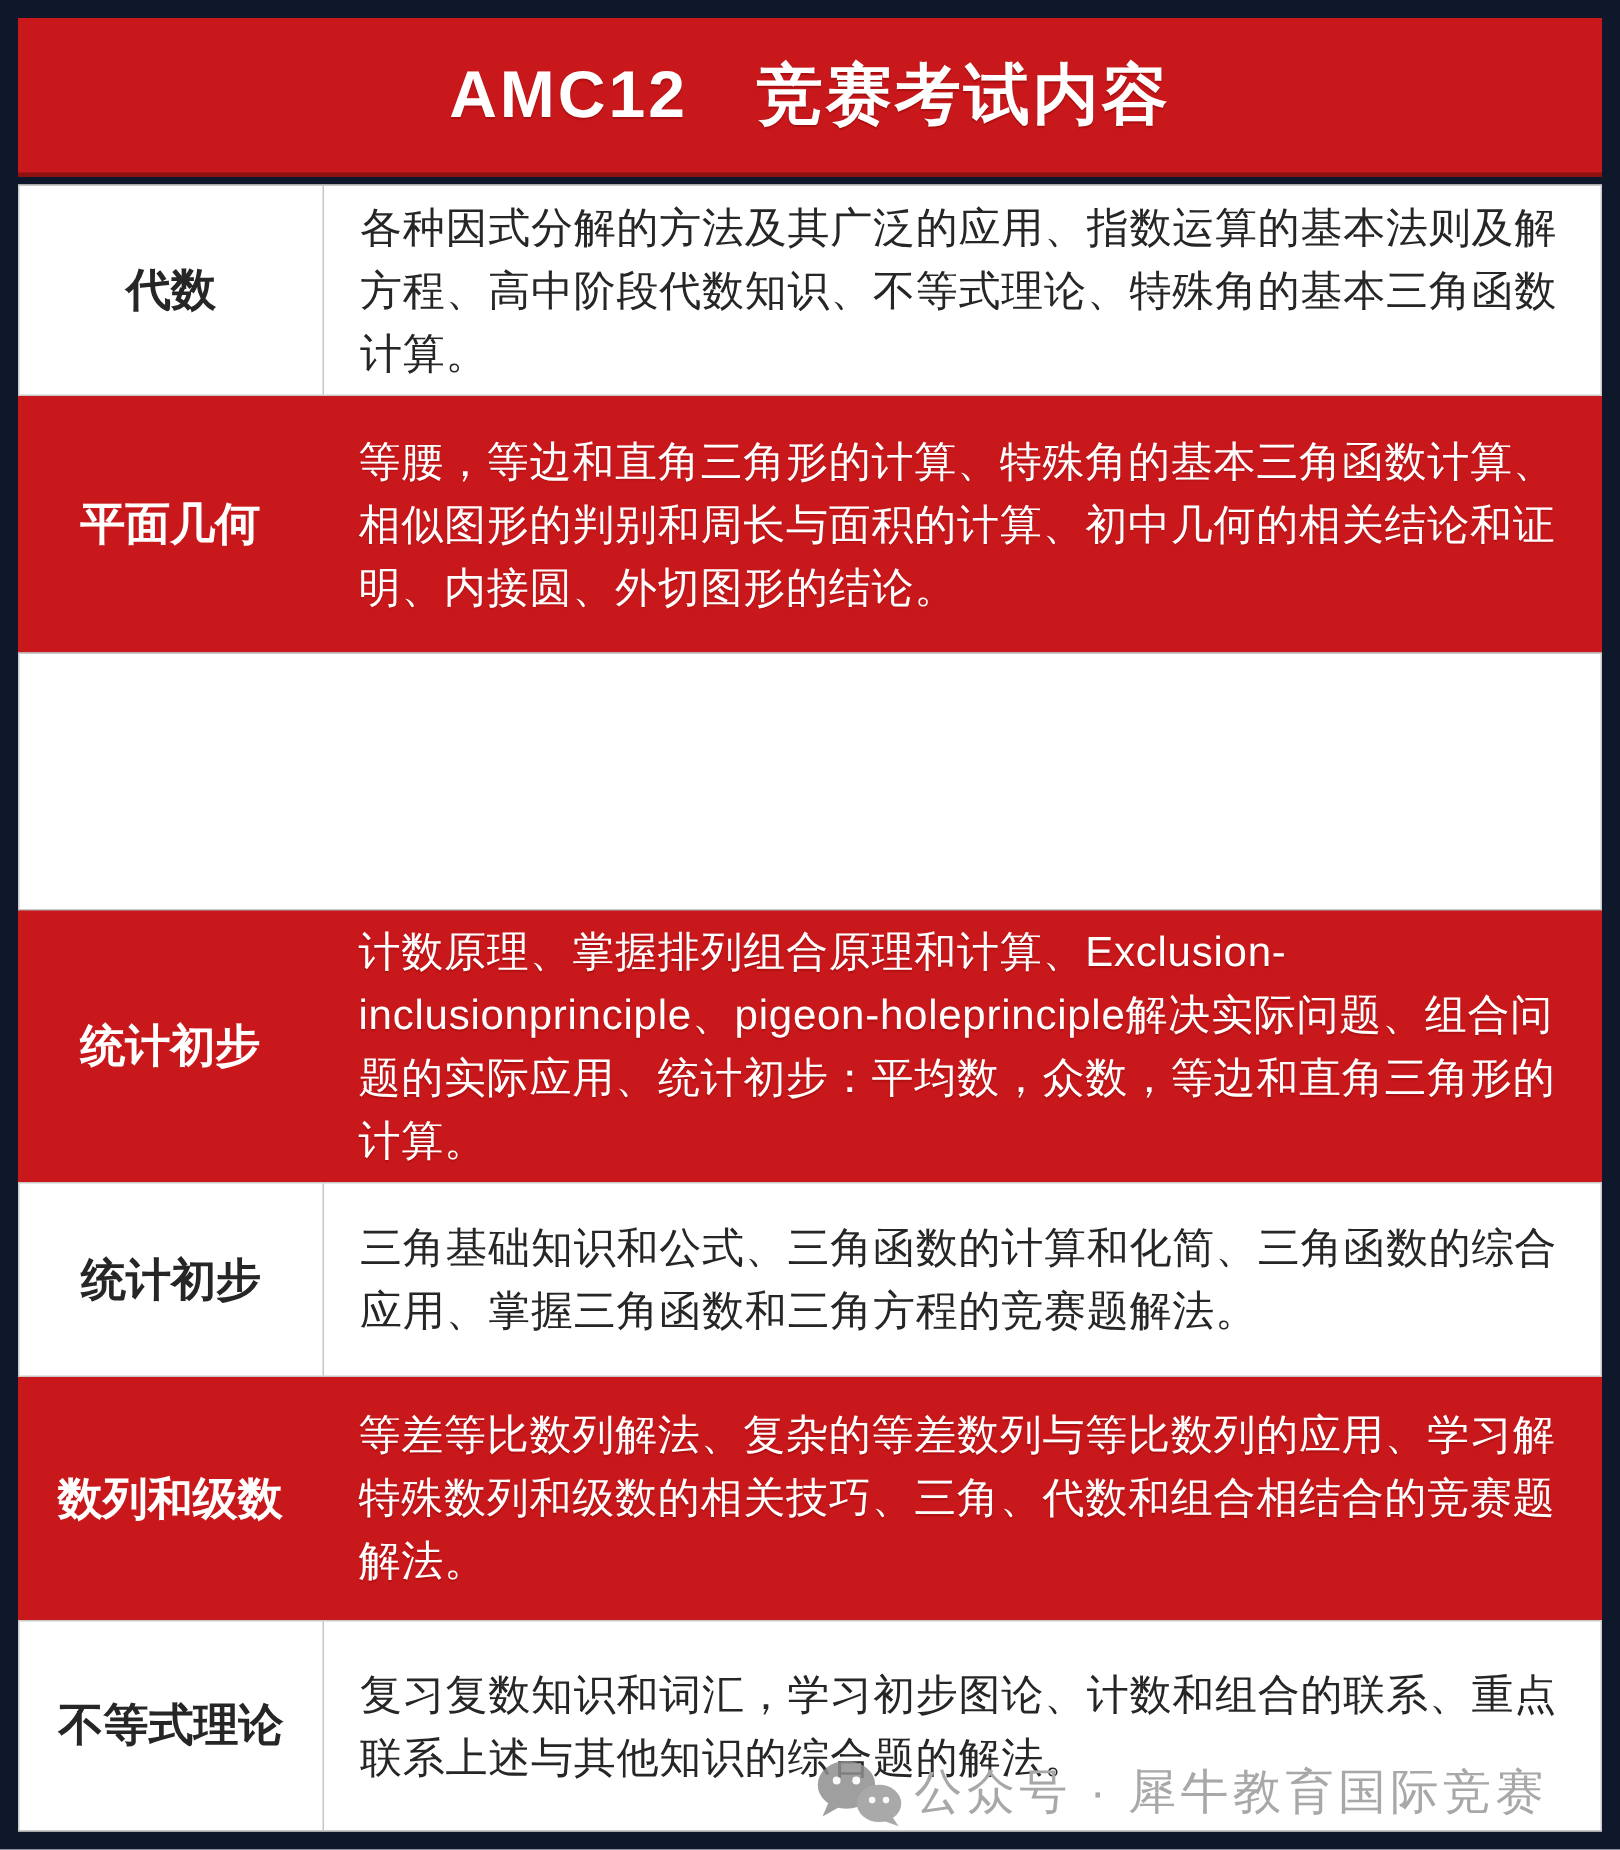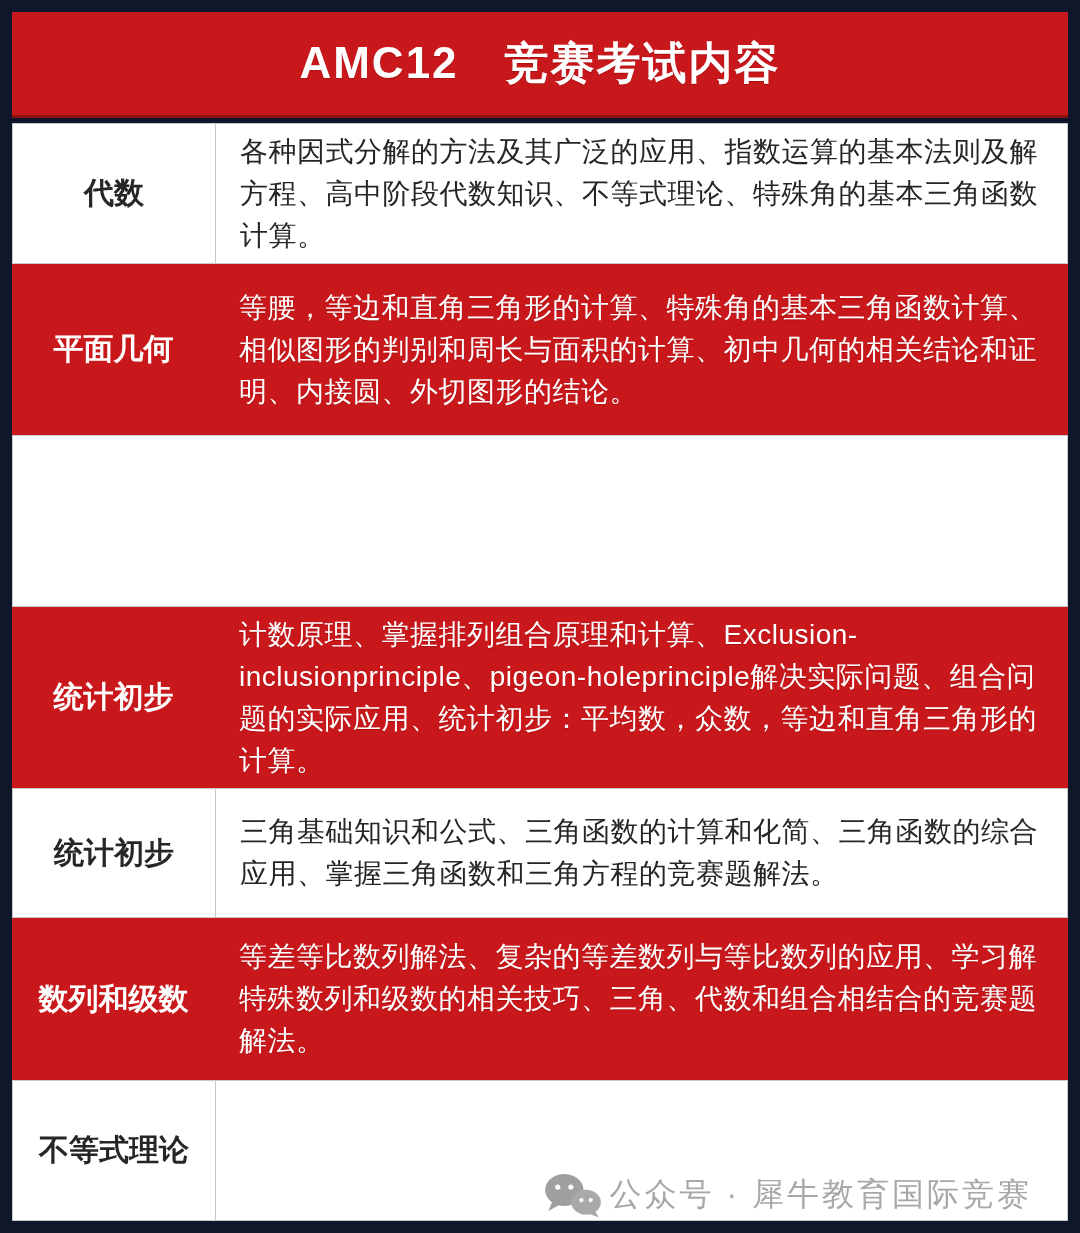--- a/index.html
+++ b/index.html
@@ -113,20 +113,21 @@
     <div class="content-cell">三角基础知识和公式、三角函数的计算和化简、三角函数的综合应用、掌握三角函数和三角方程的竞赛题解法。</div>
   </div>
 
   <div class="row red" style="height: 162px;">
     <div class="label-cell">数列和级数</div>
     <div class="content-cell">等差等比数列解法、复杂的等差数列与等比数列的应用、学习解特殊数列和级数的相关技巧、三角、代数和组合相结合的竞赛题解法。</div>
   </div>
 
   <div class="row white" style="height: 141px;">
     <div class="label-cell">不等式理论</div>
+    <div class="content-cell">复习复数知识和词汇，学习初步图论、计数和组合的联系、重点联系上述与其他知识的综合题的解法。</div>
   </div>
 </div>
 
   <div class="watermark">
     <svg viewBox="0 0 40 32" aria-hidden="true">
       <g fill="#8f8f8f">
         <ellipse cx="14" cy="12.5" rx="13.2" ry="11"></ellipse>
         <path d="M6 20 L3 27 L12 22 Z"></path>
       </g>
       <g fill="#9b9b9b">

